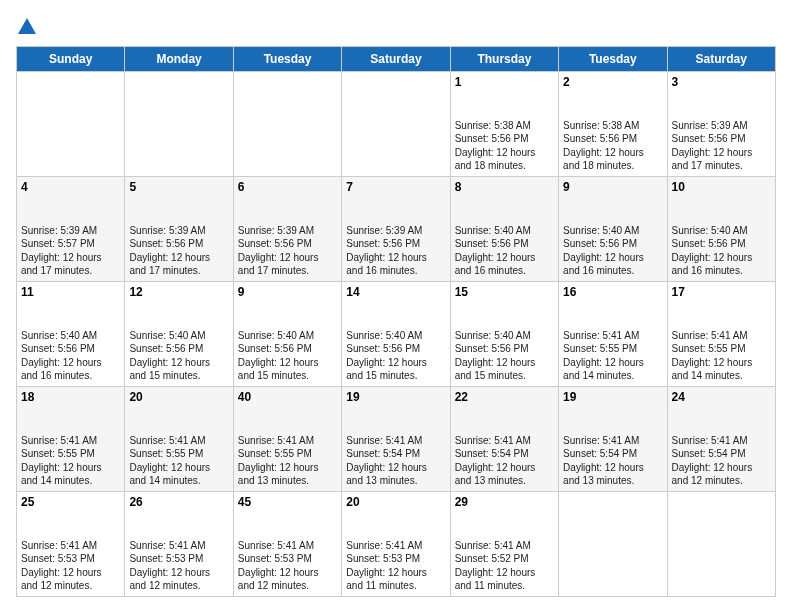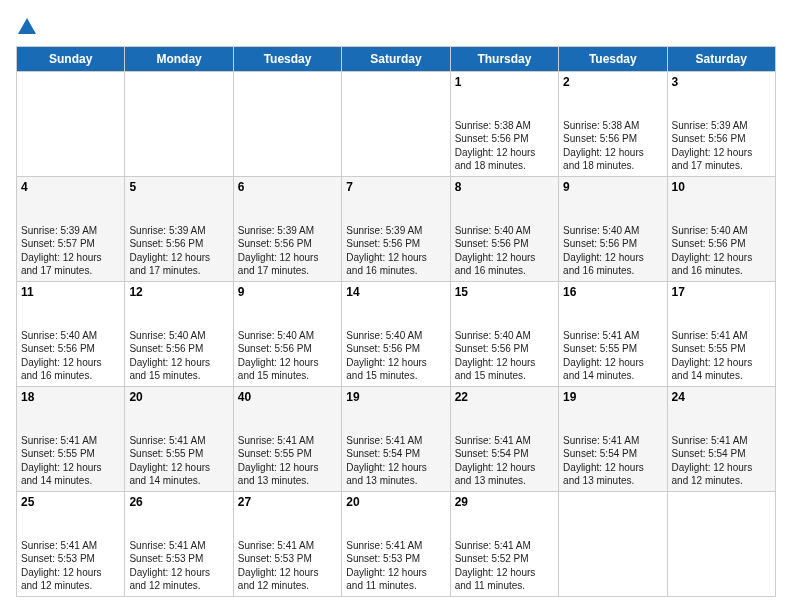--- a/index.html
+++ b/index.html
@@ -295,21 +295,21 @@
 and 12 minutes.</div>
         </td>
         <td>
           <div class="day-num">26</div>
           <div class="day-info" style="white-space: pre-line;">Sunrise: 5:41 AM
 Sunset: 5:53 PM
 Daylight: 12 hours
 and 12 minutes.</div>
         </td>
         <td>
-          <div class="day-num">27</div>
+          <div class="day-num">45</div>
           <div class="day-info" style="white-space: pre-line;">Sunrise: 5:41 AM
 Sunset: 5:53 PM
 Daylight: 12 hours
 and 12 minutes.</div>
         </td>
         <td>
           <div class="day-num">20</div>
           <div class="day-info" style="white-space: pre-line;">Sunrise: 5:41 AM
 Sunset: 5:53 PM
 Daylight: 12 hours

